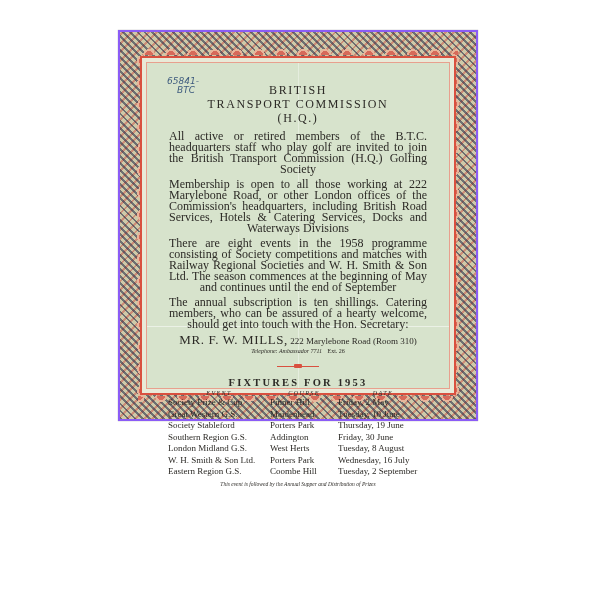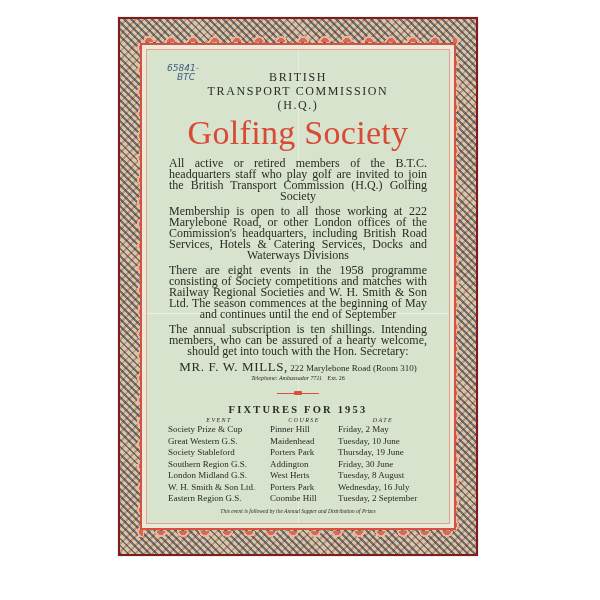--- a/index.html
+++ b/index.html
@@ -1,19 +1,19 @@
 <!DOCTYPE html>
 <html><head>
 <meta charset="utf-8">
 <style>
   html, body { margin:0; padding:0; }
   body { width:600px; height:600px; background:#ffffff; position:relative; overflow:hidden;
          font-family:"Liberation Serif","DejaVu Serif",serif; }
-  .poster { position:absolute; left:118px; top:17px; width:360px; height:539px;
-            background:#7f1d1d; box-shadow:0 0 1px rgba(0,0,0,.4); }
+  .poster { position:absolute; left:118px; top:30px; width:360px; height:391px;
+            background:#8b5cf6; box-shadow:0 0 1px rgba(0,0,0,.4); }
   .border-band { position:absolute; left:2px; top:2px; right:2px; bottom:2px;
     background:
       repeating-linear-gradient(45deg, rgba(30,40,70,.55) 0 2px, transparent 2px 5px),
       repeating-linear-gradient(-45deg, rgba(200,70,60,.45) 0 2px, transparent 2px 6px),
       #cfc9a8; }
   .scallop-top, .scallop-bottom { position:absolute; left:18px; right:18px; height:10px;
     background: radial-gradient(circle at 50% 100%, #d66a5a 0 4px, #e8b49a 4px 6px, transparent 6px) 0 0/22px 10px repeat-x; }
   .scallop-top { top:13px; }
   .scallop-bottom { bottom:13px; transform:rotate(180deg); }
   .scallop-left, .scallop-right { position:absolute; top:18px; bottom:18px; width:10px;
@@ -66,26 +66,25 @@
         <div class="content">
           <div class="handwriting">
             <div>65841-</div>
             <div class="l2">BTC</div>
           </div>
           <div class="org">
             <div>BRITISH</div>
             <div>TRANSPORT COMMISSION</div>
             <div>(H.Q.)</div>
           </div>
-          <div class="title">Golfing Society</div>
 
           <p class="para first">All active or retired members of the B.T.C. headquarters staff who play golf are invited to join the British Transport Commission (H.Q.) Golfing Society</p>
           <p class="para">Membership is open to all those working at 222 Marylebone Road, or other London offices of the Commission's headquarters, including British Road Services, Hotels &amp; Catering Services, Docks and Waterways Divisions</p>
           <p class="para">There are eight events in the 1958 programme consisting of Society competitions and matches with Railway Regional Societies and W. H. Smith &amp; Son Ltd. The season commences at the beginning of May and continues until the end of September</p>
-          <p class="para">The annual subscription is ten shillings. Intending members, who can be assured of a hearty welcome, should get into touch with the Hon. Secretary:</p>
+          <p class="para">The annual subscription is ten shillings. Catering members, who can be assured of a hearty welcome, should get into touch with the Hon. Secretary:</p>
 
           <div class="secretary">
             <span class="name">MR. F. W. MILLS,</span>
             <span>222 Marylebone Road (Room 310)</span>
           </div>
           <div class="phone">
             <span>Telephone: Ambassador 7711</span>
             <span class="ext">Ext. 26</span>
           </div>
 

